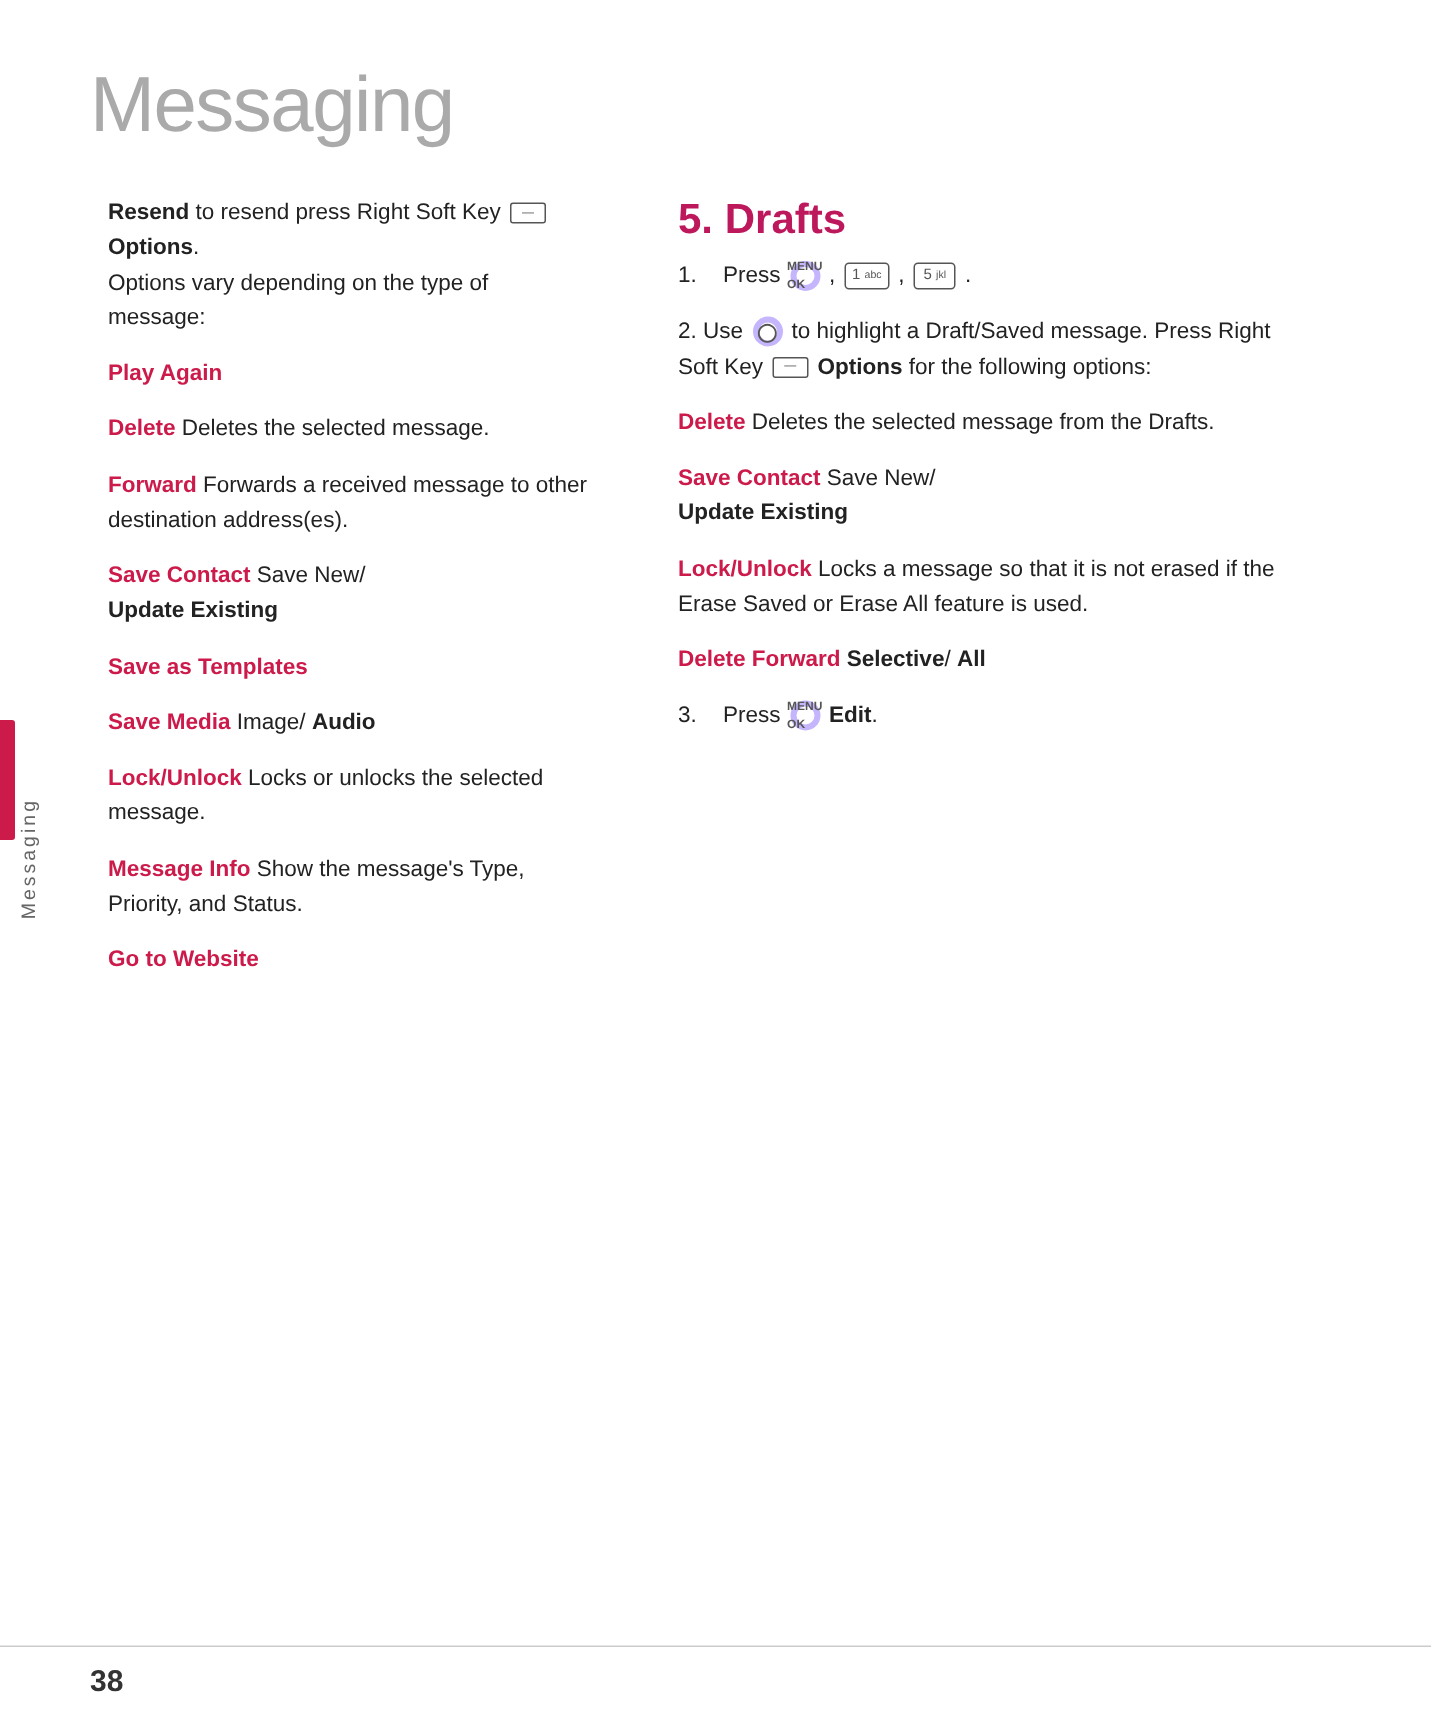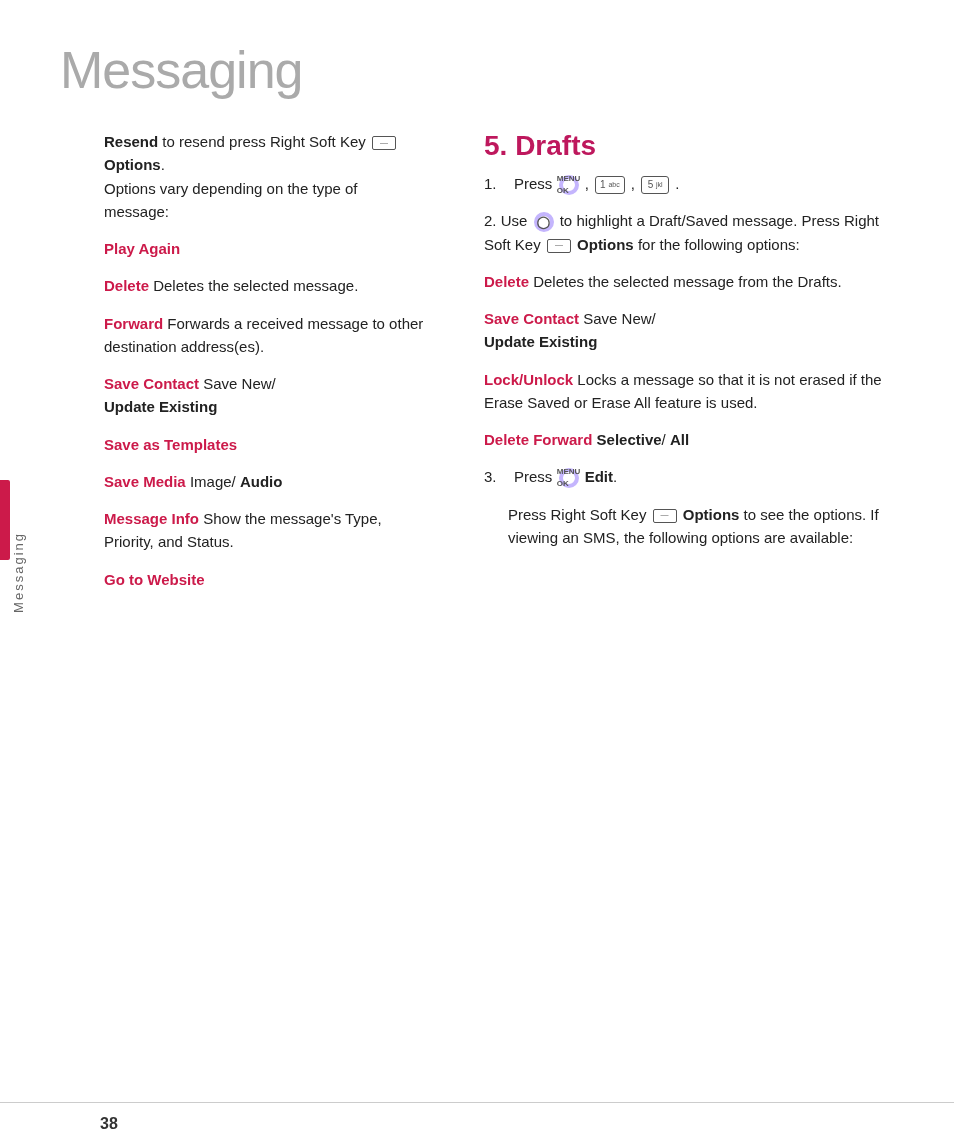--- a/index.html
+++ b/index.html
@@ -26,21 +26,21 @@
       font-weight: 300;
       color: #aaaaaa;
       padding: 40px 60px 30px 60px;
       letter-spacing: -1px;
     }
 
     
     .content-area {
       display: flex;
       flex-direction: row;
-      padding: 0 60px 60px 84px;
+      padding: 0 60px 60px 52px;
     }
 
     
     .left-column {
       width: 380px;
       padding-right: 40px;
     }
 
     
     .right-column {
@@ -146,24 +146,23 @@
       bottom: 0;
       left: 0;
       right: 0;
       display: flex;
       align-items: center;
       border-top: 1.5px solid #cccccc;
       padding: 12px 60px;
     }
 
     .page-number {
-      font-size: 16px;
+      font-size: 20px;
       color: #333;
       font-weight: bold;
-      margin-left: 40px;
     }
 
     
     .sidebar-label {
       position: absolute;
       left: 0;
       top: 0;
       bottom: 0;
       width: 36px;
       display: flex;
@@ -231,20 +230,23 @@
       </p>
 
       <p class="body-text">
         <span class="pink-label">Save as Templates</span>
       </p>
 
       <p class="body-text">
         <span class="pink-label">Save Media</span><span> Image/ <strong>Audio</strong></span>
       </p>
 
+      <p class="body-text">
+        <span class="pink-label">Lock/Unlock</span><span> Locks or unlocks the selected message.</span>
+      </p>
 
       <p class="body-text">
         <span class="pink-label">Message Info</span><span> Show the message's Type, Priority, and Status.</span>
       </p>
 
       <p class="body-text">
         <span class="pink-label">Go to Website</span>
       </p>
 
     </div>
@@ -295,26 +297,20 @@
       </p>
 
       <div class="numbered-item">
         <span class="num-label">3.</span>
         <span>Press
           <span class="icon-circle" style="font-size:8px; width:20px; height:20px;">MENU<br>OK</span>
           <strong>Edit</strong>.
         </span>
       </div>
 
-      <p class="body-text" style="padding-left: 24px;">
-        Press Right Soft Key
-        <span class="softkey-icon"></span>
-        <strong>Options</strong>
-        to see the options. If viewing an SMS, the following options are available:
-      </p>
 
     </div>
   </div>
 
   <div class="bottom-bar">
     <span class="page-number">38</span>
   </div>
 
 </div>
 

